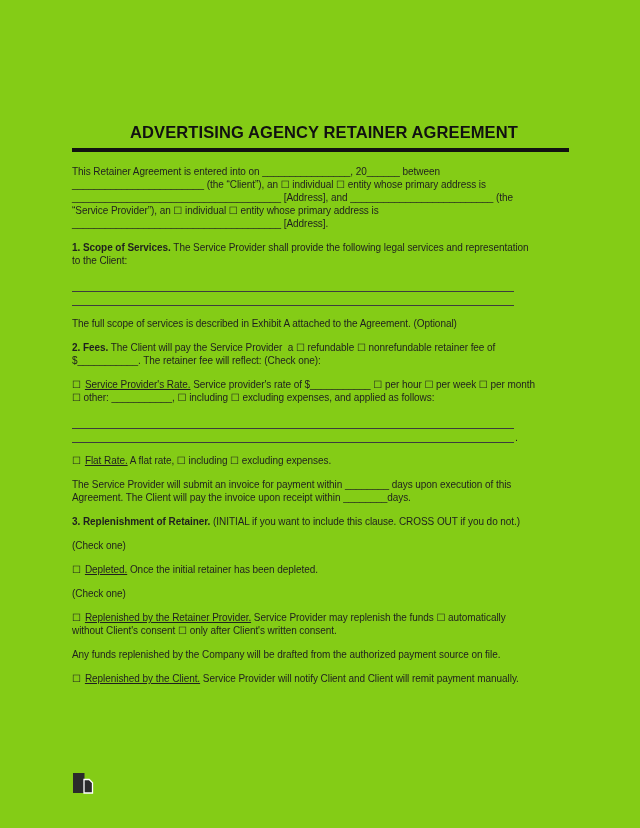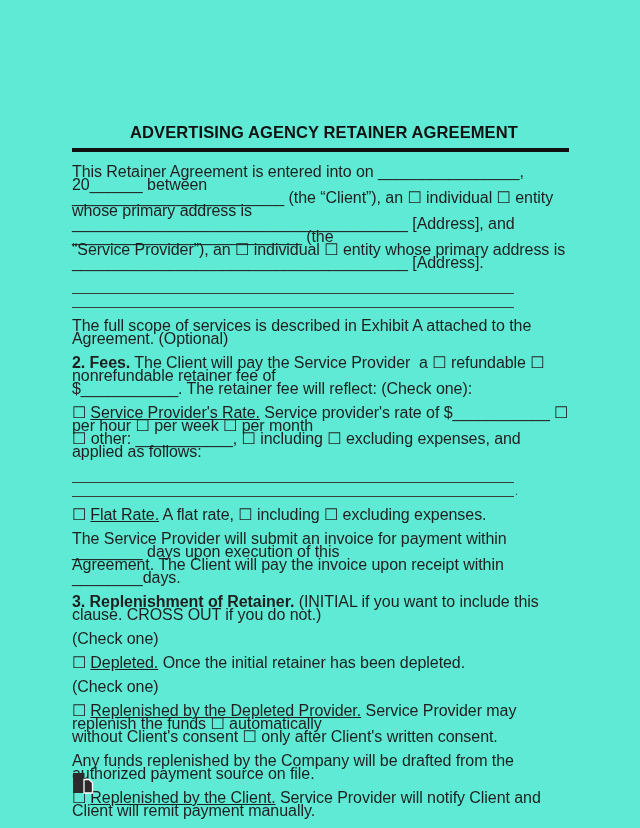--- a/index.html
+++ b/index.html
@@ -1,19 +1,19 @@
 <!DOCTYPE html>
 <html><head>
 <meta charset="utf-8">
 <style>
   html,body{margin:0;padding:0;background:#ffffff;}
   .page{
     position:relative;
     width:640px;height:828px;
-    background:#5eead4;
+    background:#84cc16;
     font-family:"Liberation Sans", sans-serif;
     color:#1f1f1f;
     overflow:hidden;
   }
   .content{
     position:absolute;left:72px;top:0;width:504px;
   }
   .doc-title{
     margin:122px 0 0 0;
     font-size:16.5px;
@@ -25,21 +25,21 @@
     white-space:nowrap;
   }
   .title-rule{
     height:4px;
     background:#111111;
     margin:6px 0 13px 0;
     width:497px;
   }
   .para{
     margin:0 0 11px 0;
-    font-size:16px;
+    font-size:10px;
     line-height:13px;
     letter-spacing:-0.06px;
     white-space:pre-wrap;
     width:500px;
   }
   .b{font-weight:bold;}
   .ul{text-decoration:underline;text-underline-offset:1px;}
   .cb{margin-right:4px;}
   .fill-group{margin:0 0 11px 0;}
   .fill-line{
@@ -62,20 +62,22 @@
 
     <h1 class="doc-title">ADVERTISING AGENCY RETAINER AGREEMENT</h1>
     <div class="title-rule"></div>
 
     <p class="para">This Retainer Agreement is entered into on ________________, 20______ between
 ________________________ (the “Client”), an ☐ individual ☐ entity whose primary address is
 ______________________________________ [Address], and __________________________ (the
 “Service Provider”), an ☐ individual ☐ entity whose primary address is
 ______________________________________ [Address].</p>
 
+    <p class="para"><span class="b">1. Scope of Services.</span><span> The Service Provider shall provide the following legal services and representation
+to the Client:</span></p>
 
     <div class="fill-group">
       <div class="fill-line"></div>
       <div class="fill-line"></div>
     </div>
 
     <p class="para">The full scope of services is described in Exhibit A attached to the Agreement. (Optional)</p>
 
     <p class="para"><span class="b">2. Fees.</span><span> The Client will pay the Service Provider  a ☐ refundable ☐ nonrefundable retainer fee of
 $___________. The retainer fee will reflect: (Check one):</span></p>
@@ -99,21 +101,21 @@
     <p class="para"><span class="b">3. Replenishment of Retainer.</span><span> (INITIAL if you want to include this clause. CROSS OUT if you do not.)</span></p>
 
 
     <p class="para">(Check one)</p>
 
     <p class="para"><span class="cb">☐</span><span class="ul">Depleted.</span><span> Once the initial retainer has been depleted.</span></p>
 
 
     <p class="para">(Check one)</p>
 
-    <p class="para"><span class="cb">☐</span><span class="ul">Replenished by the Depleted Provider.</span><span> Service Provider may replenish the funds ☐ automatically
+    <p class="para"><span class="cb">☐</span><span class="ul">Replenished by the Retainer Provider.</span><span> Service Provider may replenish the funds ☐ automatically
 without Client's consent ☐ only after Client's written consent.</span></p>
 
     <p class="para">Any funds replenished by the Company will be drafted from the authorized payment source on file.</p>
 
     <p class="para"><span class="cb">☐</span><span class="ul">Replenished by the Client.</span><span> Service Provider will notify Client and Client will remit payment manually.</span></p>
 
   </div>
 
   <div class="logo">
     <svg width="22" height="22" viewBox="0 0 22 22" xmlns="http://www.w3.org/2000/svg">

